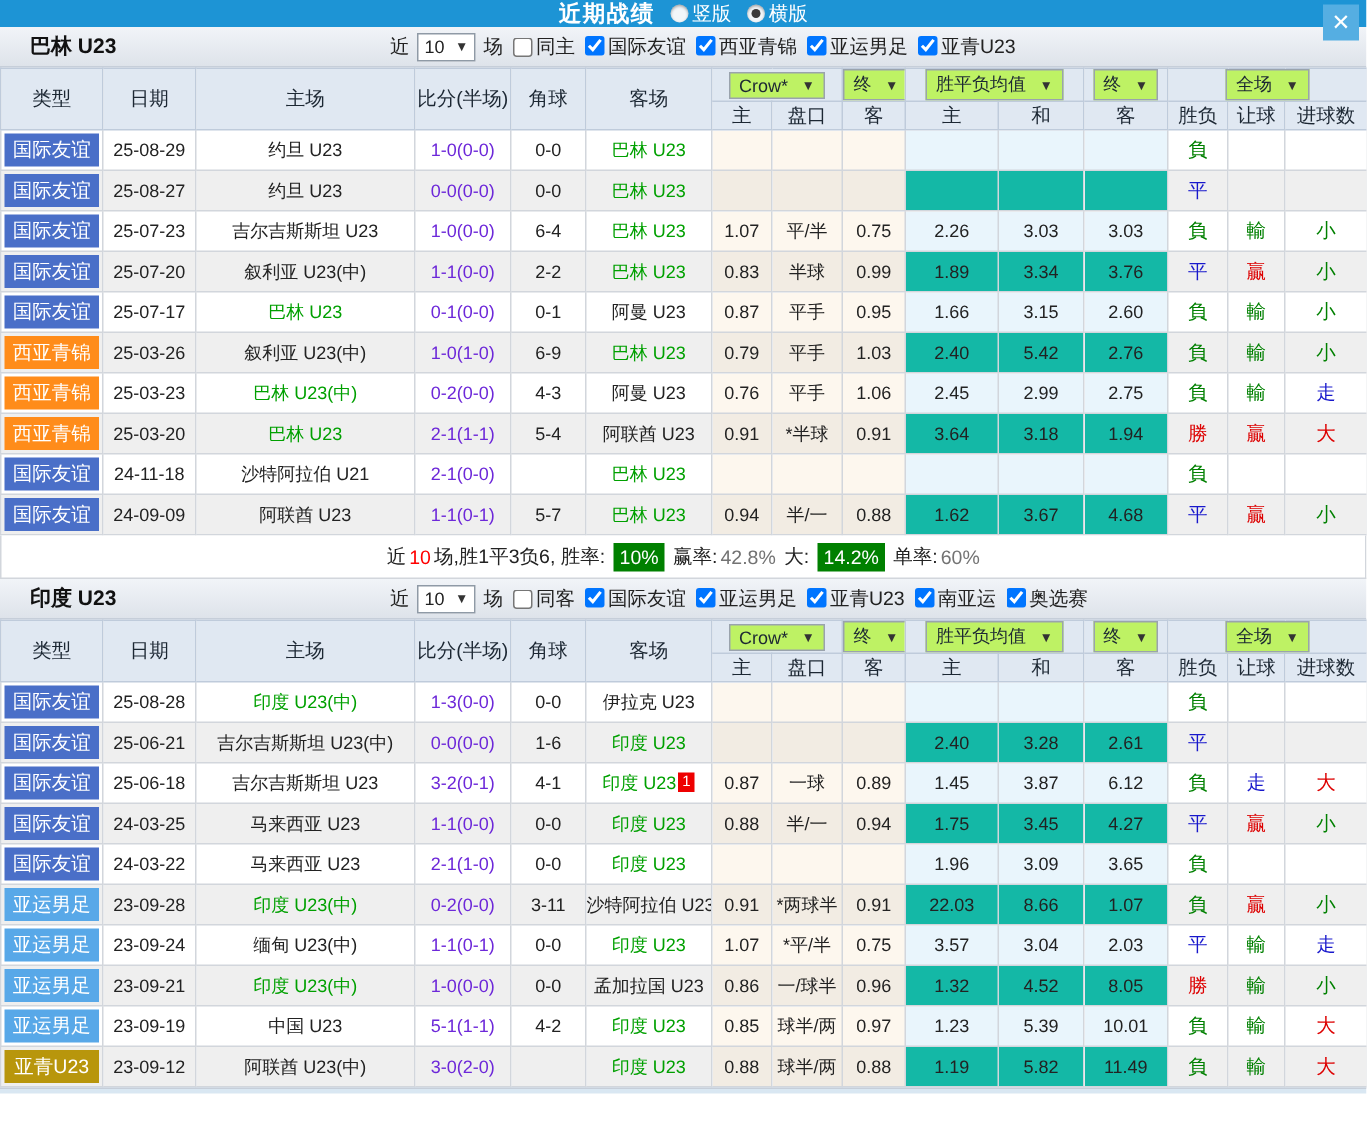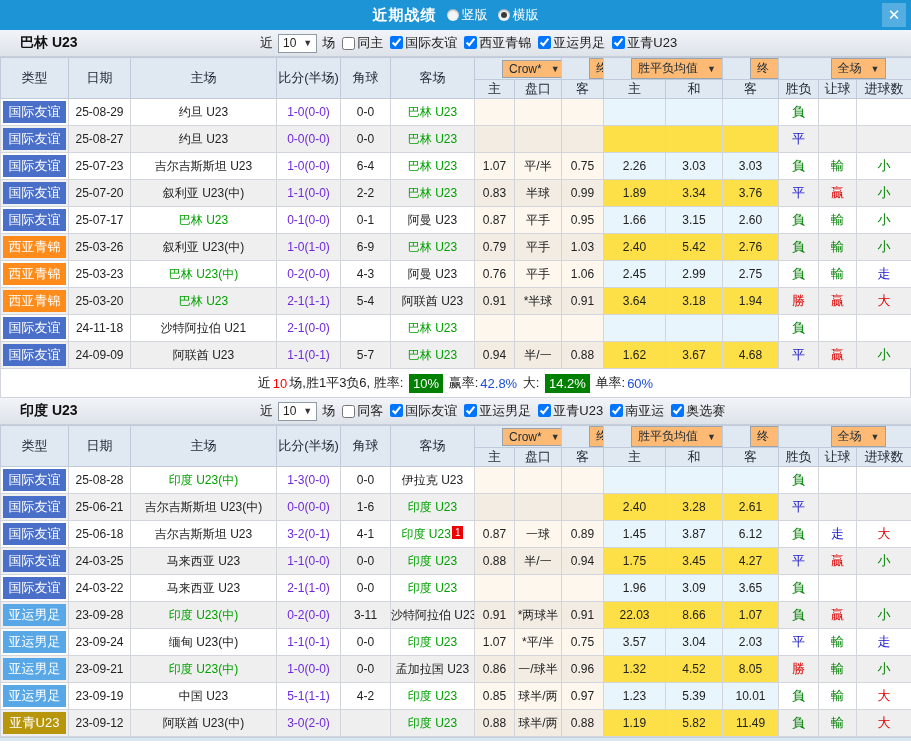--- a/index.html
+++ b/index.html
@@ -4,21 +4,21 @@
 <style>
   * { box-sizing: border-box; }
   html,body { margin:0; padding:0; }
   body {
     width:911px; height:753px; overflow:hidden;
     font-family:"Liberation Sans","DejaVu Sans",sans-serif;
     background:#ffffff; font-size:12px; color:#222;
   }
   
   .titlebar {
-    height:30px; background:#1d94d5; color:#fff;
+    height:18px; background:#1d94d5; color:#fff;
     display:flex; align-items:center; justify-content:center; position:relative;
   }
   .titlebar .title { font-weight:bold; font-size:15px; letter-spacing:1px; }
   .radio-group { display:inline-flex; align-items:center; margin-left:10px; font-size:13px; gap:3px; }
   .radio {
     width:12px; height:12px; border-radius:50%; background:#f2f6f9;
     display:inline-block; position:relative; box-shadow:inset 0 1px 2px rgba(0,0,0,.35);
   }
   .radio.checked::after { content:''; position:absolute; left:3px; top:3px; width:6px; height:6px; border-radius:50%; background:#3a3a3a; }
   .close-btn {
@@ -42,51 +42,51 @@
   .filter-row label { display:inline-flex; align-items:center; cursor:pointer; }
   .filter-row input[type=checkbox] { width:13px; height:13px; margin:0 2px 0 7px; }
   .leagues label input { margin-left:5px; }
   
   table { border-collapse:collapse; table-layout:fixed; width:911px; }
   th,td { border:1px solid #d2d6dc; text-align:center; overflow:hidden; white-space:nowrap; padding:0; }
   thead th { background:#e0e8f2; border-color:#bfcbdb; font-weight:normal; font-size:13px; color:#1c2733; }
   tr.drop-row th { height:22px; }
   tr.sub-row th { height:18px; }
   .hsel {
-    display:inline-flex; align-items:center; gap:9px; background:#fdba74;
-    border:1px solid #9aa3ad; padding:1px 6px; font-size:12px; cursor:pointer;margin-left:27px;
+    display:inline-flex; align-items:center; gap:9px; background:#bef264;
+    border:1px solid #9aa3ad; padding:1px 6px; font-size:12px; cursor:pointer;
   }
   tbody td { height:27px; font-size:12px; }
   tr.even td { background:#ffffff; }
   tr.odd  td { background:#efefef; }
   tr.even td.asia { background:#fdf7ee; }
   tr.odd  td.asia { background:#f2ece3; }
   tr.even td.euro { background:#e9f5fc; }
-  tr.odd  td.euro { background:#fde047; }
+  tr.odd  td.euro { background:#14b8a6; }
   td.type { padding:2px; }
   .badge { height:22px; line-height:22px; color:#fff; font-size:13px; }
   td.score { color:#6d28d9; }
   td.team span.self { color:#00a000; }
   td.res { font-size:13px; }
   .c-green { color:#008000; }
   .c-blue  { color:#1818cc; }
   .c-red   { color:#dd0000; }
   .redcard {
     display:inline-block; background:#ee0000; color:#fff; font-size:10px;
     line-height:13px; padding:0 3px; margin-left:1px; vertical-align:2px;
   }
   
   .summary-row {
     height:29px; border:1px solid #d2d6dc; border-top:none;
     display:flex; align-items:center; justify-content:center;
     font-size:13px; background:#fff; gap:2px;
   }
   .summary-row span { white-space:pre; }
   .badge-green { background:#008000; color:#fff; padding:2px 4px; }
-  .txt-blue { color:#1d4ed8; }
+  .txt-blue { color:#737373; }
   .txt-red  { color:#ff0000; }
   .bottom-strip { height:4px; background:#d9e7f2; border-top:1px solid #c6ced9; }
 </style>
 </head>
 <body>
 
 <div class="titlebar">
   <span class="title">近期战绩</span>
   <span class="radio-group">
     <span class="radio"></span>

